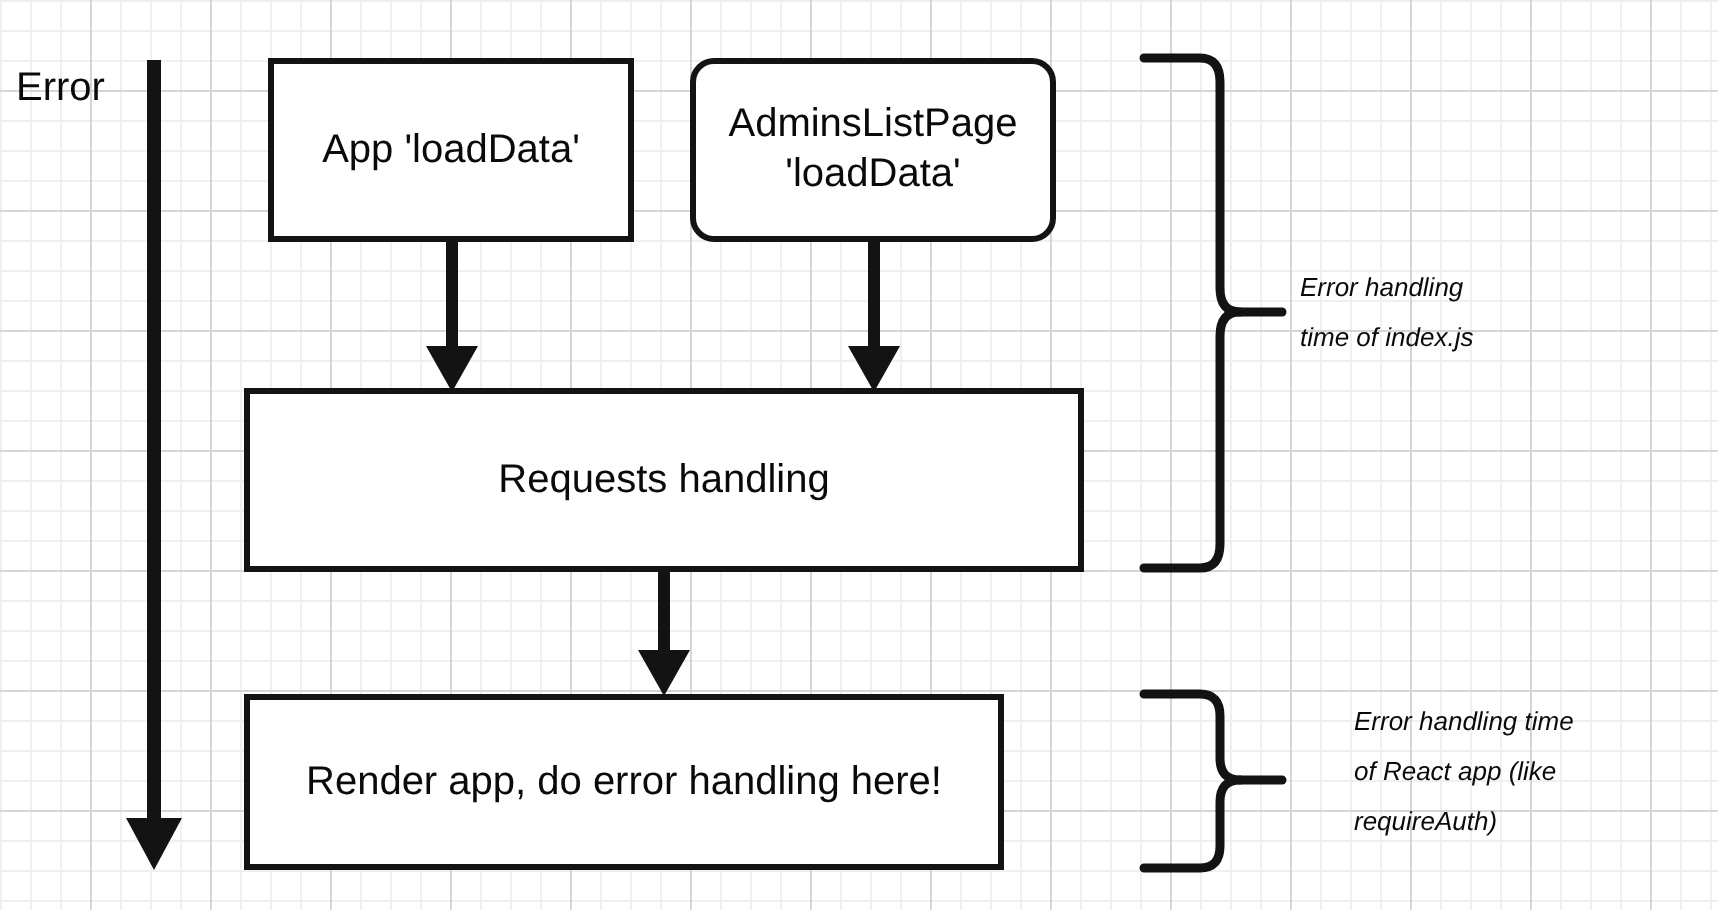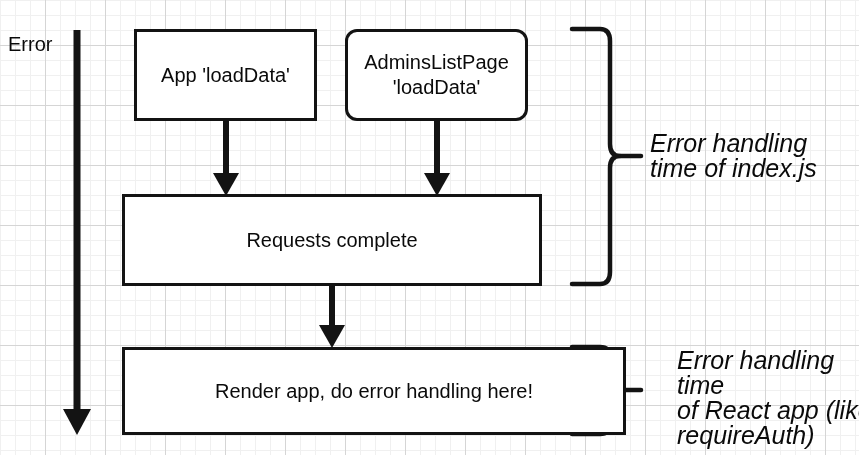--- a/index.html
+++ b/index.html
@@ -43,21 +43,21 @@
     color: #0a0a0a;
     font-family: "Liberation Sans", sans-serif;
     font-size: 20px;
     line-height: 25px;
     white-space: pre-line;
   }
 
   #box-app        { left: 134px; top: 29px;  width: 183px; height: 92px; }
   #box-admins     { left: 345px; top: 29px;  width: 183px; height: 92px; border-radius: 12px; }
   #box-requests   { left: 122px; top: 194px; width: 420px; height: 92px; }
-  #box-render     { left: 122px; top: 347px; width: 504px; height: 88px; }
+  #box-render     { left: 122px; top: 347px; width: 380px; height: 88px; }
 
   .time-label {
     position: absolute;
     left: 8px;
     top: 33px;
     font-size: 20px;
     color: #0a0a0a;
     font-family: "Liberation Sans", sans-serif;
   }
 
@@ -67,21 +67,21 @@
     top: 0;
     width: 859px;
     height: 455px;
     pointer-events: none;
   }
 
   .brace-label {
     position: absolute;
     font-family: "Liberation Sans", sans-serif;
     font-style: italic;
-    font-size: 25px;
+    font-size: 13px;
     line-height: 25px;
     color: #0a0a0a;
     white-space: pre-line;
   }
   #label-index  { left: 650px; top: 131px; width: 205px; }
   #label-react  { left: 650px; top: 348px; width: 210px; margin-left: 27px; }
 </style>
 </head>
 <body>
 
@@ -141,21 +141,21 @@
                L572,434"></path>
       <line x1="620" y1="390" x2="641" y2="390"></line>
     </g>
   </svg>
 
   <div class="node-box" id="box-app">App 'loadData'</div>
 
   <div class="node-box" id="box-admins">AdminsListPage
 'loadData'</div>
 
-  <div class="node-box" id="box-requests">Requests complete</div>
+  <div class="node-box" id="box-requests">Requests handling</div>
 
   <div class="node-box" id="box-render">Render app, do error handling here!</div>
 
   <div class="brace-label" id="label-index">Error handling
 time of index.js</div>
 
   <div class="brace-label" id="label-react">Error handling time
 of React app (like
 requireAuth)</div>
 

